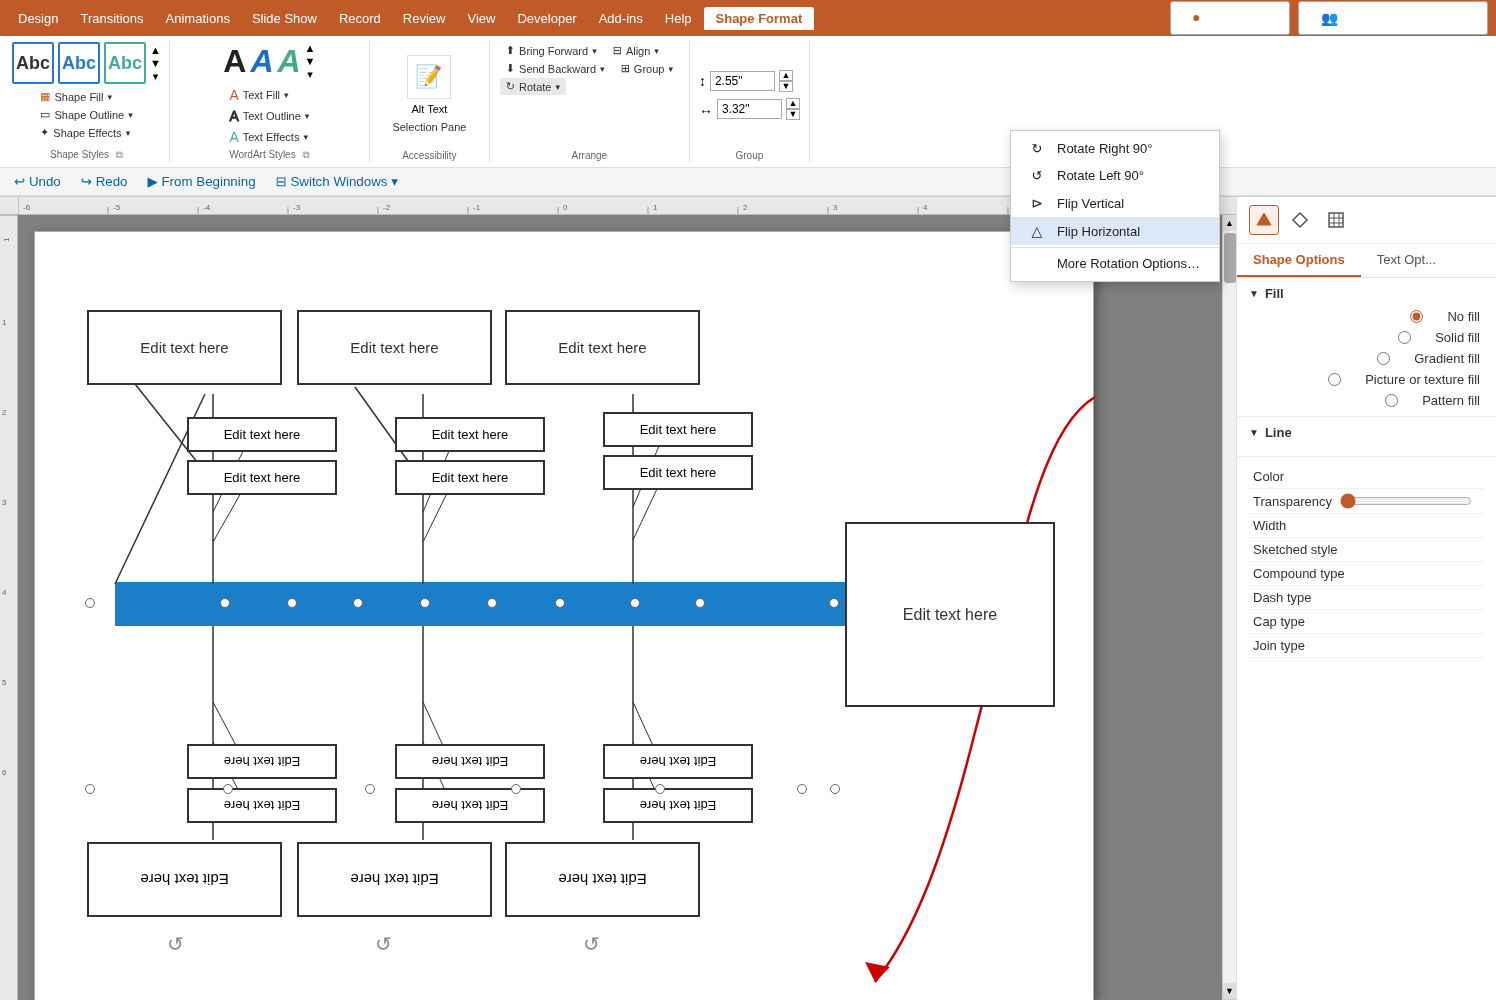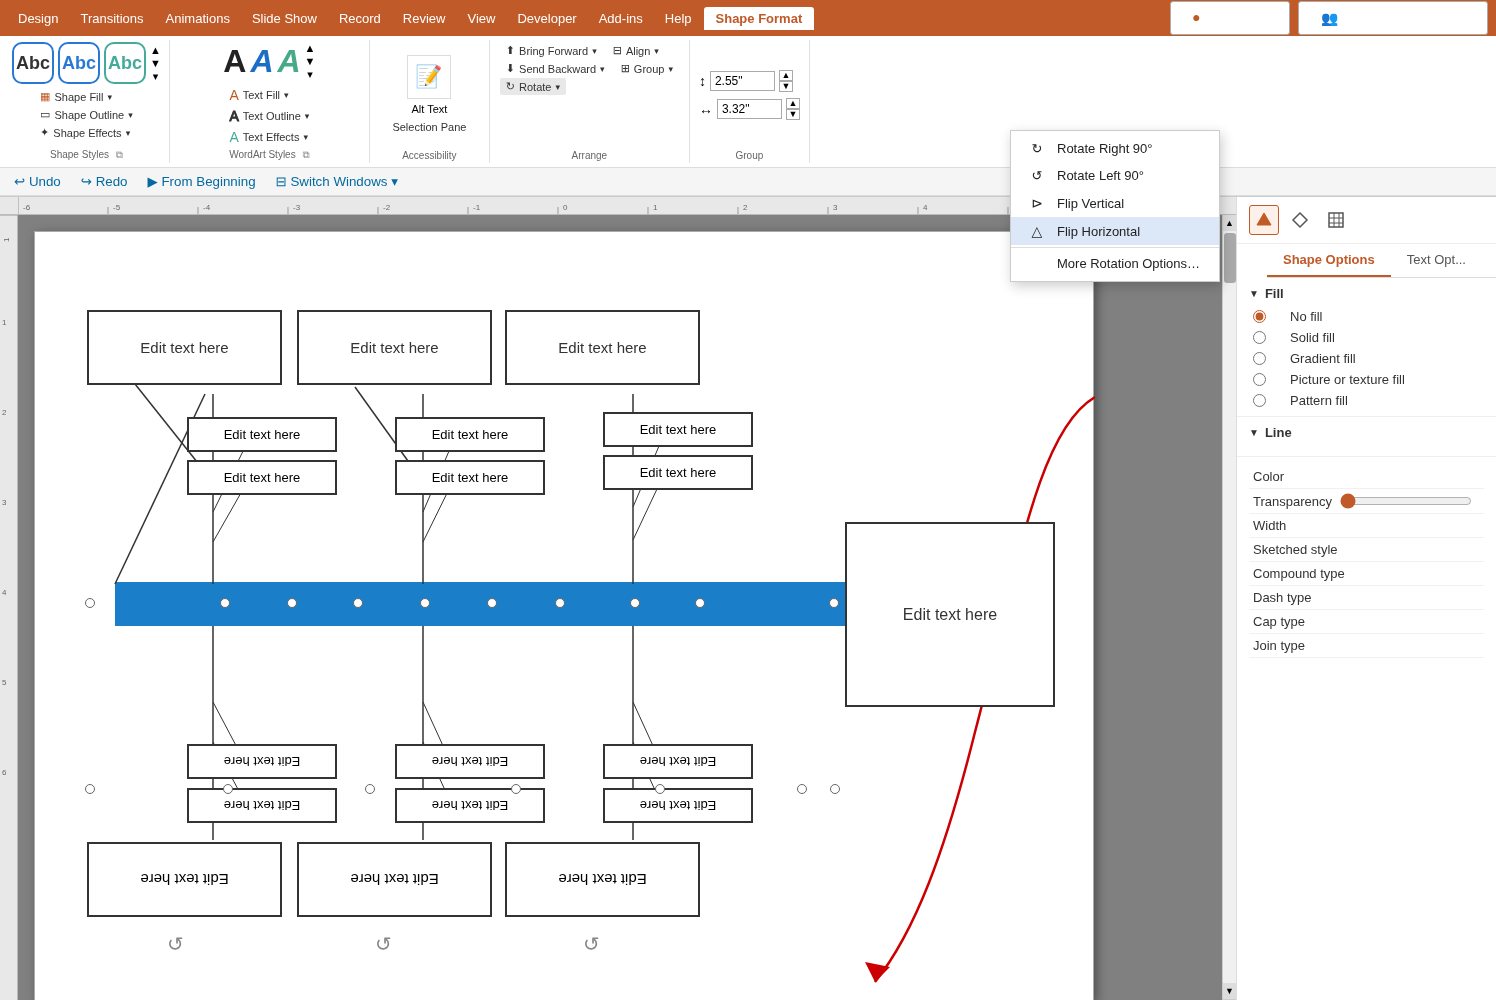--- a/index.html
+++ b/index.html
@@ -17,21 +17,21 @@
     }
     .menu-bar .active-tab { background: #fff; color: #c05a28; font-weight: 600; border-radius: 3px 3px 0 0; padding: 4px 12px; }
 
     
     .toolbar { display: flex; align-items: stretch; background: #fff; border-bottom: 2px solid #ddd; min-height: 90px; padding: 4px 0; }
 
     .toolbar-group { display: flex; flex-direction: column; align-items: center; border-right: 1px solid #e0e0e0; padding: 2px 8px; min-width: 80px; }
     .toolbar-group-row { display: flex; align-items: center; gap: 4px; }
     .toolbar-group-label { font-size: 10px; color: #666; margin-top: auto; padding-top: 2px; white-space: nowrap; }
 
-    .shape-style-btn { border: 2px solid #2878d5; background: #fff; border-radius: 10px; width: 42px; height: 42px; font-size: 18px; font-weight: bold; cursor: pointer; display: flex; align-items: center; justify-content: center; }
+    .shape-style-btn { border: 2px solid #2878d5; background: #fff; border-radius: 2px; width: 42px; height: 42px; font-size: 18px; font-weight: bold; cursor: pointer; display: flex; align-items: center; justify-content: center; }
     .shape-style-btn.b1 { color: #333; }
     .shape-style-btn.b2 { color: #2878d5; }
     .shape-style-btn.b3 { color: #5a9; }
     .small-btn { font-size: 11px; color: #333; padding: 2px 6px; cursor: pointer; background: none; border: none; white-space: nowrap; display: flex; align-items: center; gap: 4px; }
 
     .wordart-letters { display: flex; gap: 4px; align-items: center; }
     .wa-letter { font-size: 32px; font-weight: bold; }
     .wa-letter.plain { color: #222; }
     .wa-letter.blue { color: #1a6fc4; font-style: italic; }
     .wa-letter.green { color: #4a8; font-style: italic; }
@@ -72,30 +72,30 @@
     .ruler-h { height: 18px; background: #e8e8e8; border-bottom: 1px solid #bbb; display: flex; align-items: center; font-size: 9px; color: #666; overflow: hidden; position: relative; }
     .ruler-v { width: 18px; background: #e8e8e8; border-right: 1px solid #bbb; display: flex; flex-direction: column; align-items: center; font-size: 9px; color: #666; overflow: hidden; }
 
     
     .canvas-area { flex: 1; background: #ccc; position: relative; overflow: hidden; display: flex; flex-direction: column; }
     .slide-wrapper { flex: 1; display: flex; align-items: flex-start; justify-content: flex-start; padding: 20px; overflow: hidden; }
     .slide { width: 1070px; height: 780px; background: #fff; position: relative; border: 1px solid #aaa; box-shadow: 2px 2px 8px rgba(0,0,0,0.3); }
 
     
     .right-panel { width: 260px; background: #fff; border-left: 1px solid #ddd; display: flex; flex-direction: column; overflow-y: auto; }
-    .right-panel-header { display: flex; align-items: flex-start; border-bottom: 1px solid #ddd; margin-left: 30px; }
+    .right-panel-header { display: flex; align-items: flex-start; border-bottom: 1px solid #ddd; }
     .panel-tab { padding: 8px 16px; font-size: 13px; color: #555; cursor: pointer; border-bottom: 2px solid transparent; }
     .panel-tab.active { color: #c05a28; border-bottom: 2px solid #c05a28; font-weight: 600; }
 
     .panel-section { padding: 8px 12px; }
     .panel-section-title { display: flex; align-items: center; gap: 6px; font-size: 13px; font-weight: 600; color: #333; margin-bottom: 8px; cursor: pointer; }
     .collapse-arrow { font-size: 10px; }
 
     .radio-group { display: flex; flex-direction: column; gap: 6px; padding: 0 4px; }
-    .radio-row { display: flex; align-items: center; gap: 24px; font-size: 13px; color: #333; }
+    .radio-row { display: flex; align-items: center; gap: 24px; font-size: 13px; color: #333; justify-content: flex-end; }
     .radio-row input[type=radio] { accent-color: #c05a28; }
 
     .panel-property { display: flex; align-items: center; justify-content: space-between; padding: 4px 4px; font-size: 13px; color: #333; border-bottom: 1px solid #f0f0f0; }
     .panel-slider { flex: 1; margin: 0 8px; accent-color: #c05a28; }
 
     
     .vscroll { width: 14px; background: #f0f0f0; border-left: 1px solid #ccc; display: flex; flex-direction: column; }
 
     
     .format-icons { display: flex; gap: 2px; padding: 8px 12px 4px; }

